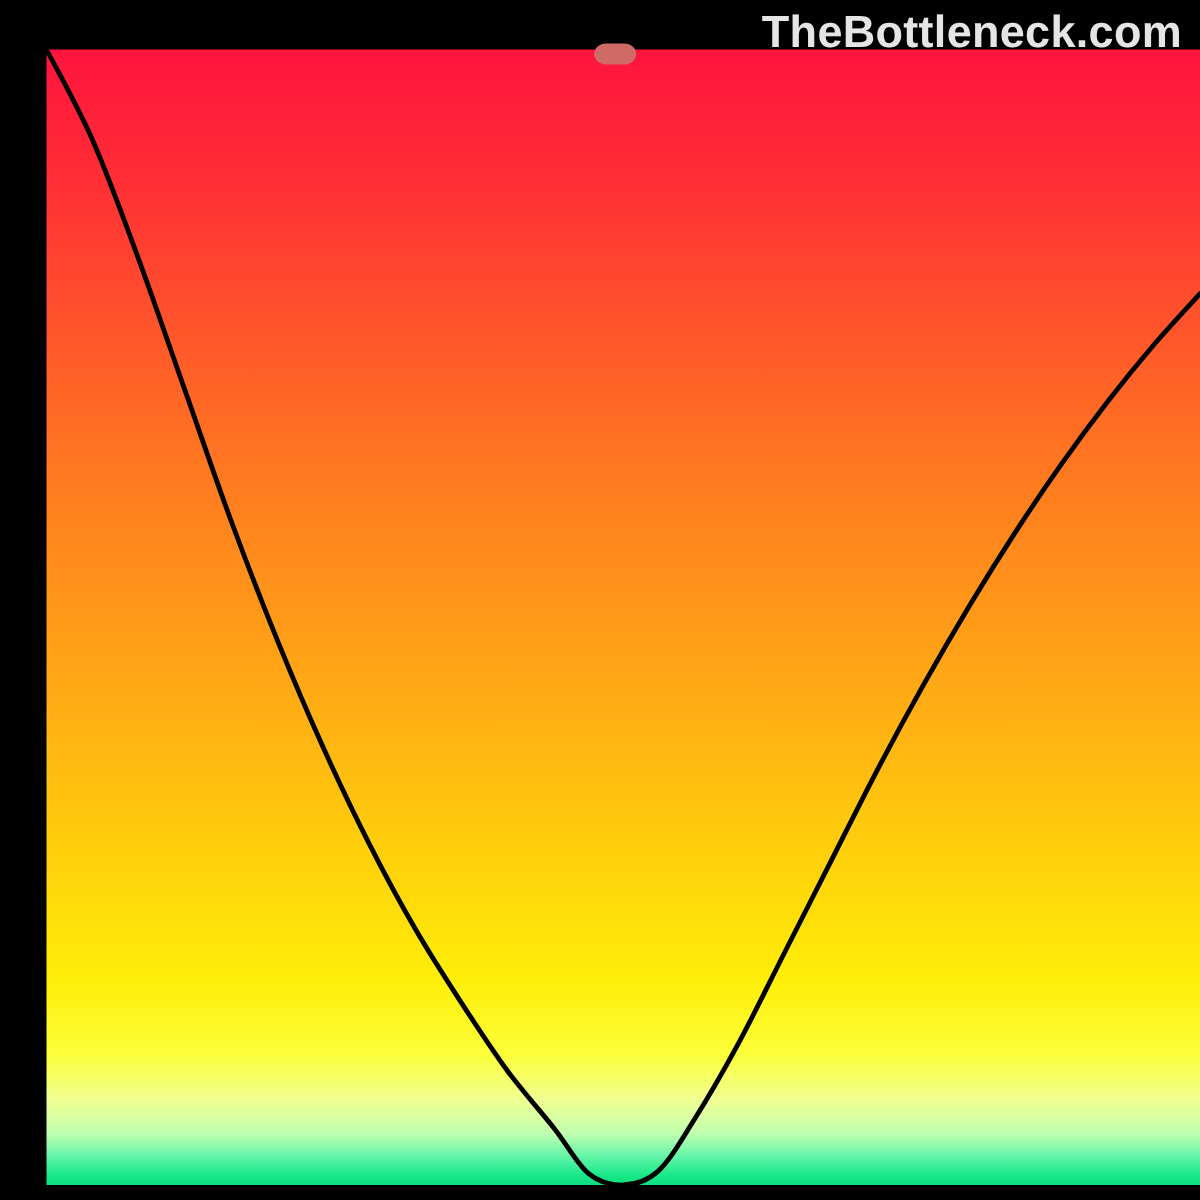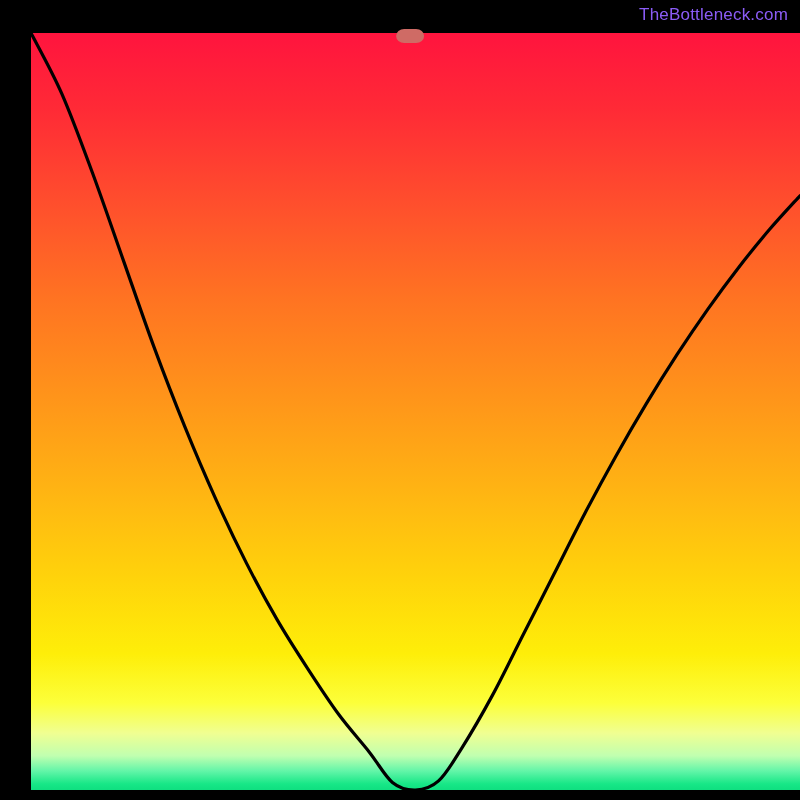--- a/index.html
+++ b/index.html
@@ -14,23 +14,23 @@
     position: relative;
     width: 800px;
     height: 800px;
     background: #000;
   }
   .watermark {
     position: absolute;
     top: 5px;
     right: 12px;
     font-family: Arial, Helvetica, sans-serif;
-    font-size: 17px;
-    font-weight: 400;
-    color: #8b5cf6;
+    font-size: 30px;
+    font-weight: 700;
+    color: #e5e5e5;
     letter-spacing: 0.2px;
     z-index: 5;
   }
   svg.chart {
     position: absolute;
     left: 0;
     top: 0;
     width: 800px;
     height: 800px;
   }

